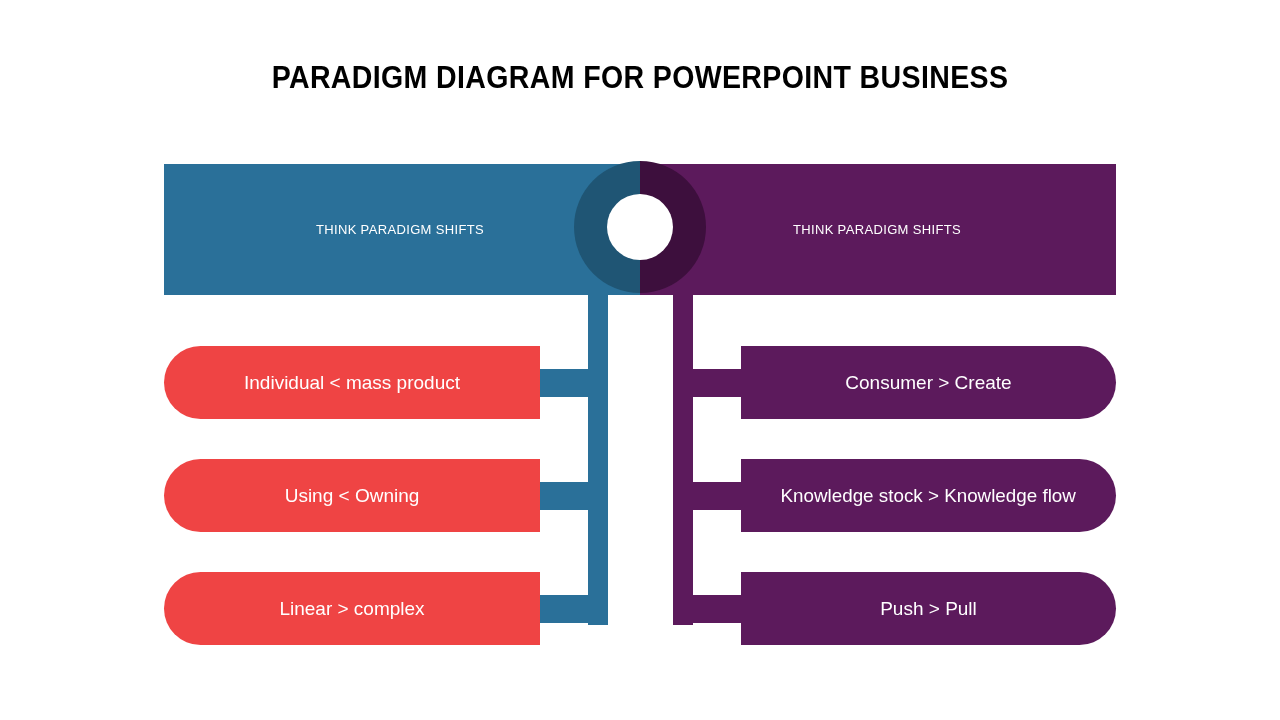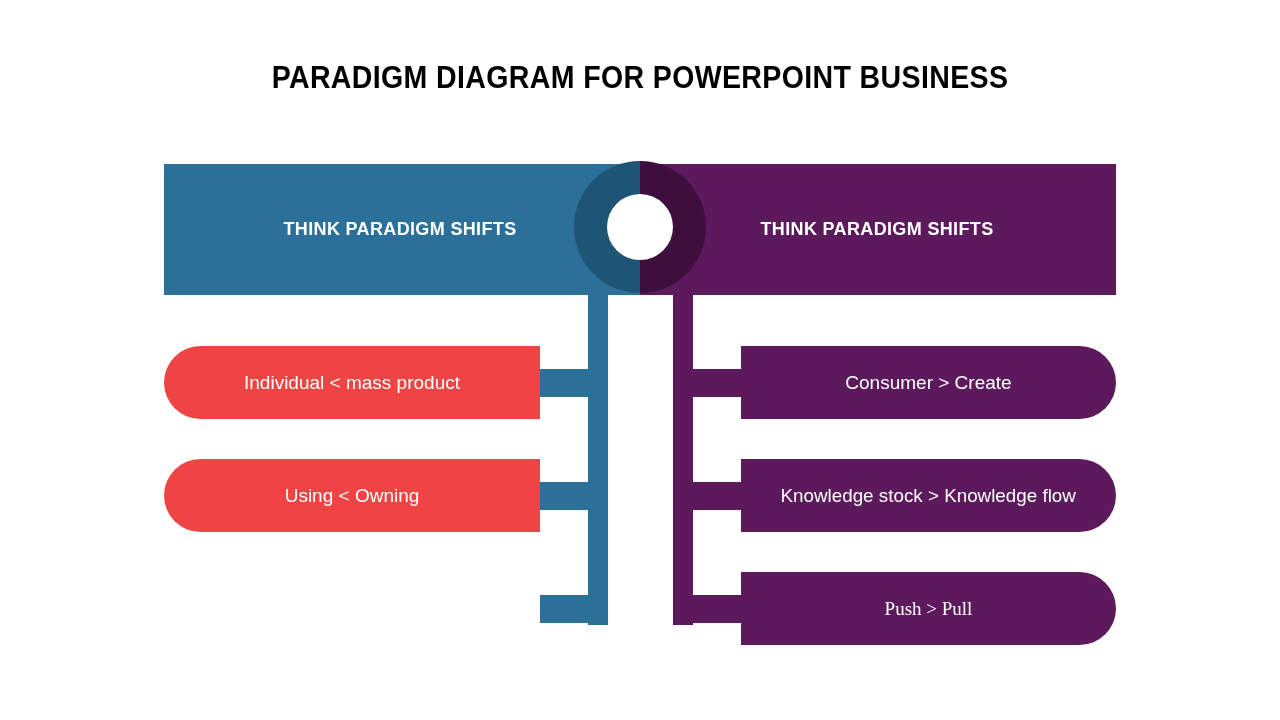--- a/index.html
+++ b/index.html
@@ -30,22 +30,22 @@
   
   .hdr{
     position:absolute;
     top:164px;height:131px;
     display:flex;align-items:center;justify-content:center;
   }
   .hdr-left{left:164px;width:476px;background:#2A7099;}
   .hdr-right{left:640px;width:476px;background:#5C1A5C;}
   .hdr-label{
     color:#ffffff;
-    font-weight:bold;
-    font-size:18px;
+    font-weight:normal;
+    font-size:13px;
     letter-spacing:0.35px;
     white-space:nowrap;
   }
   .hdr-left .hdr-label{transform:translateX(-2px);}
   .hdr-right .hdr-label{transform:translateX(-1px);}
 
   
   .donut{
     position:absolute;
     left:574px;top:161px;
@@ -132,24 +132,27 @@
   <div class="stub stub-r" style="left:673px;top:369px;width:68px;"></div>
   <div class="stub stub-r" style="left:673px;top:482px;width:68px;"></div>
   <div class="stub stub-r" style="left:673px;top:595px;width:68px;"></div>
 
   <div class="pill pill-left" style="top:346px;">
     <span class="pill-text">Individual &lt; mass product</span>
   </div>
   <div class="pill pill-left" style="top:459px;">
     <span class="pill-text">Using &lt; Owning</span>
   </div>
+  <div class="pill pill-left" style="top:572px;">
+    <span class="pill-text">Linear &gt; complex</span>
+  </div>
 
   <div class="pill pill-right" style="top:459px;">
     <span class="pill-text overflow">Knowledge stock &gt; Knowledge flow</span>
   </div>
   <div class="pill pill-right" style="top:346px;">
     <span class="pill-text">Consumer  &gt; Create</span>
   </div>
-  <div class="pill pill-right" style="top:572px;font-family:Liberation Serif, serif;">
+  <div class="pill pill-right" style="top:572px;">
     <span class="pill-text">Push &gt; Pull</span>
   </div>
 
 </div>
 
 </body></html>

